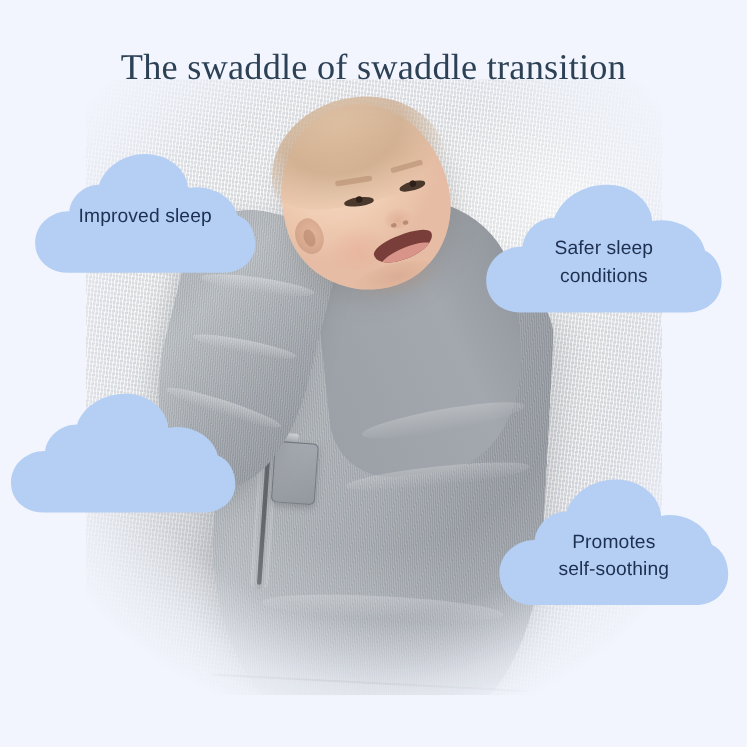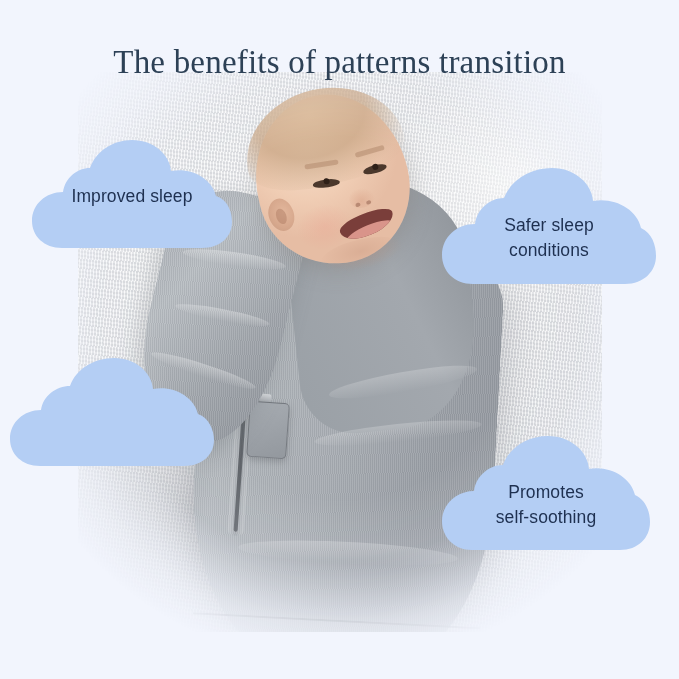--- a/index.html
+++ b/index.html
@@ -287,21 +287,21 @@
 
   #cloud-improved-sleep { left: 30px;  top: 138px; width: 204px; height: 112px; }
   #cloud-improved-sleep .cloud-text { margin-top: 6px; }
 
   #cloud-safer-sleep   { left: 440px; top: 166px; width: 218px; height: 120px; justify-content: center; }
   #cloud-safer-sleep .cloud-text { margin-top: 24px; }
 
   #cloud-hip-development { left: 8px;  top: 356px; width: 208px; height: 112px; }
   #cloud-hip-development .cloud-text { margin-top: 22px; text-align: left; }
 
-  #cloud-self-soothing { left: 440px; top: 434px; width: 212px; height: 118px; }
+  #cloud-self-soothing { left: 452px; top: 434px; width: 212px; height: 118px; }
   #cloud-self-soothing .cloud-text { margin-top: 24px; }
 
   #cloud-routine-sleep { left: 212px; top: 552px; width: 220px; height: 120px; }
   #cloud-routine-sleep .cloud-text { margin-top: 26px; }
 </style>
 </head>
 <body>
 
 <div id="infographic">
 
@@ -344,21 +344,21 @@
           <div class="nostril b"></div>
         </div>
         <div class="mouth">
           <div class="lip-lower"></div>
         </div>
         <div class="chin-shadow"></div>
       </div>
     </div>
   </div>
 
-  <div class="title">The benefits of patterns transition</div>
+  <div class="title">The swaddle of swaddle transition</div>
 
   <div class="cloud" id="cloud-improved-sleep">
     <svg viewBox="0 0 204 112" preserveAspectRatio="none">
       <path d="M102 2
                C124 2 140 17 141 33
                C160 29 182 40 186 58
                C198 62 202 74 202 84
                C202 99 190 110 172 110
                L32 110
                C14 110 2 98 2 83

